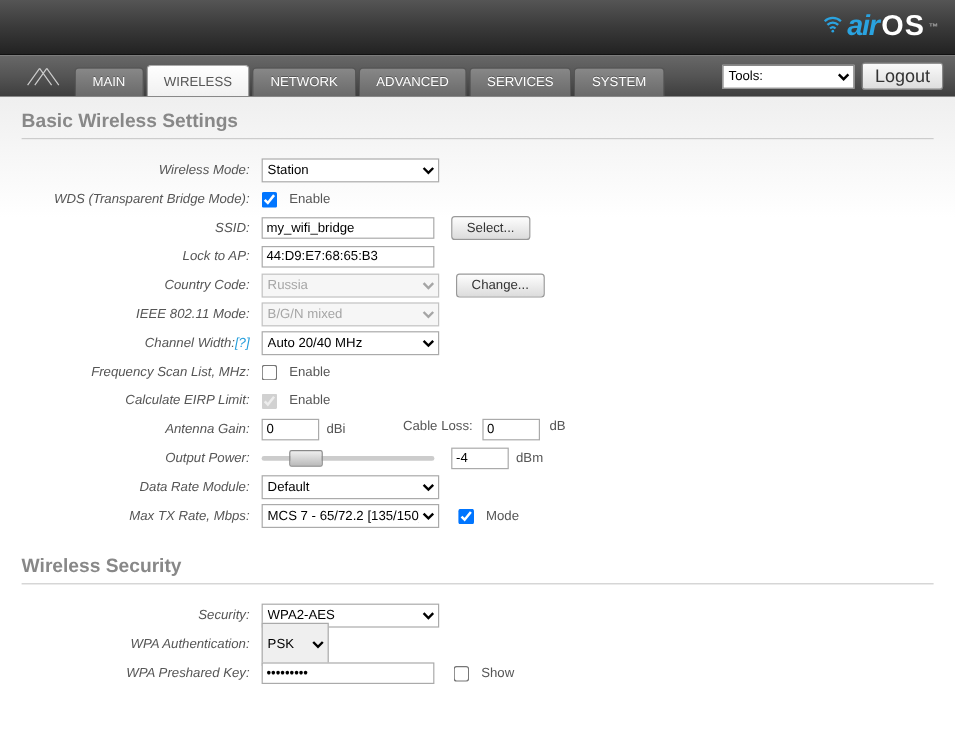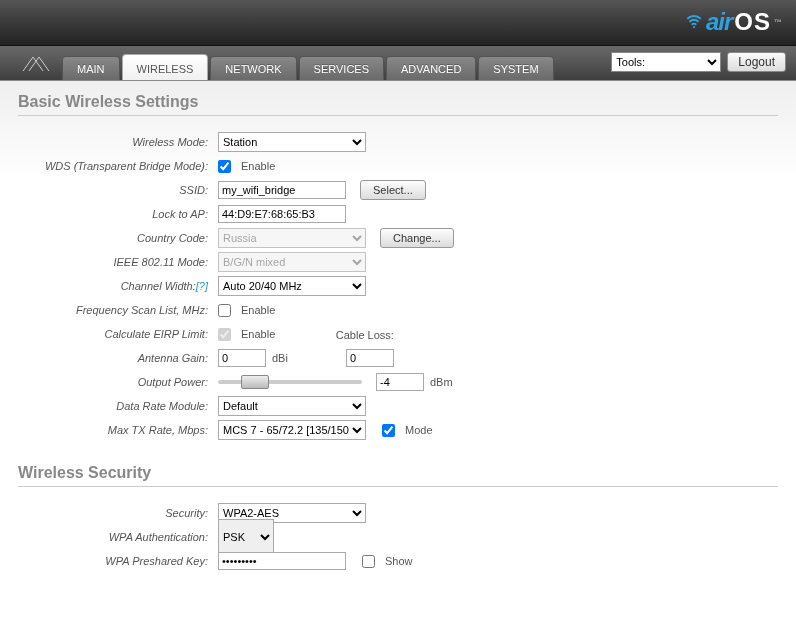--- a/index.html
+++ b/index.html
@@ -100,21 +100,21 @@
     gap: 6px;
   }
   .tools-select {
     font-size: 11px;
     height: 20px;
     width: 110px;
     background: #fff;
     border: 1px solid #888;
   }
   .logout-btn {
-    font-size: 12px;
+    font-size: 15px;
     padding: 2px 10px;
     background: linear-gradient(to bottom, #fafafa, #ddd);
     border: 1px solid #888;
     border-radius: 3px;
     cursor: pointer;
     color:#333;
   }
   .content {
     padding: 12px 18px 8px 18px;
     background: linear-gradient(to bottom, #efefef 0%, #fff 100px);
@@ -157,21 +157,21 @@
     border: 1px solid #aaa;
     background: #fff;
   }
   select.sm {
     width: 56px;
     height: 36px;
     font-size: 11px;
     border: 1px solid #aaa;
   }
   input.txt {
-    width: 128px;
+    width: 144px;
     height: 18px;
     font-size: 11px;
     border: 1px solid #aaa;
     padding: 2px 3px;
     background: #fff;
   }
   input.sm-txt {
     width: 48px;
     height: 18px;
     font-size: 11px;
@@ -216,23 +216,22 @@
     height: 14px;
     background: linear-gradient(to bottom, #eee, #bbb);
     border: 1px solid #888;
     border-radius: 2px;
     margin-top: -5px;
   }
   .inline-label { color: #555; }
   .second-col {
     margin-left: 30px;
     display: flex;
-    align-items: flex-end;
+    align-items: flex-start;
     gap: 8px;
-    flex-direction: column;
   }
   .section-gap { height: 22px; }
   .bottom-bar {
     position: absolute;
     bottom: 8px;
     left: 18px;
     right: 18px;
     border-top: 1px solid #ccc;
     padding-top: 8px;
     display: flex;
@@ -259,22 +258,22 @@
 <div class="navbar">
   <div class="nav-antenna">
     <svg width="34" height="20" viewBox="0 0 34 20">
         <path d="M4 18 L14 4 M14 4 L24 18 M30 18 L20 4 M20 4 L10 18" stroke="#ccc" stroke-width="1" fill="none"></path>
       </svg>
   </div>
   <div class="tabs">
     <div class="tab">MAIN</div>
     <div class="tab active">WIRELESS</div>
     <div class="tab">NETWORK</div>
+    <div class="tab">ADVANCED</div>
     <div class="tab">SERVICES</div>
-    <div class="tab">ADVANCED</div>
     <div class="tab">SYSTEM</div>
   </div>
   <div class="nav-right">
     <select class="tools-select">
       <option>Tools:</option>
     </select>
     <button class="logout-btn">Logout</button>
   </div>
 </div>
 

